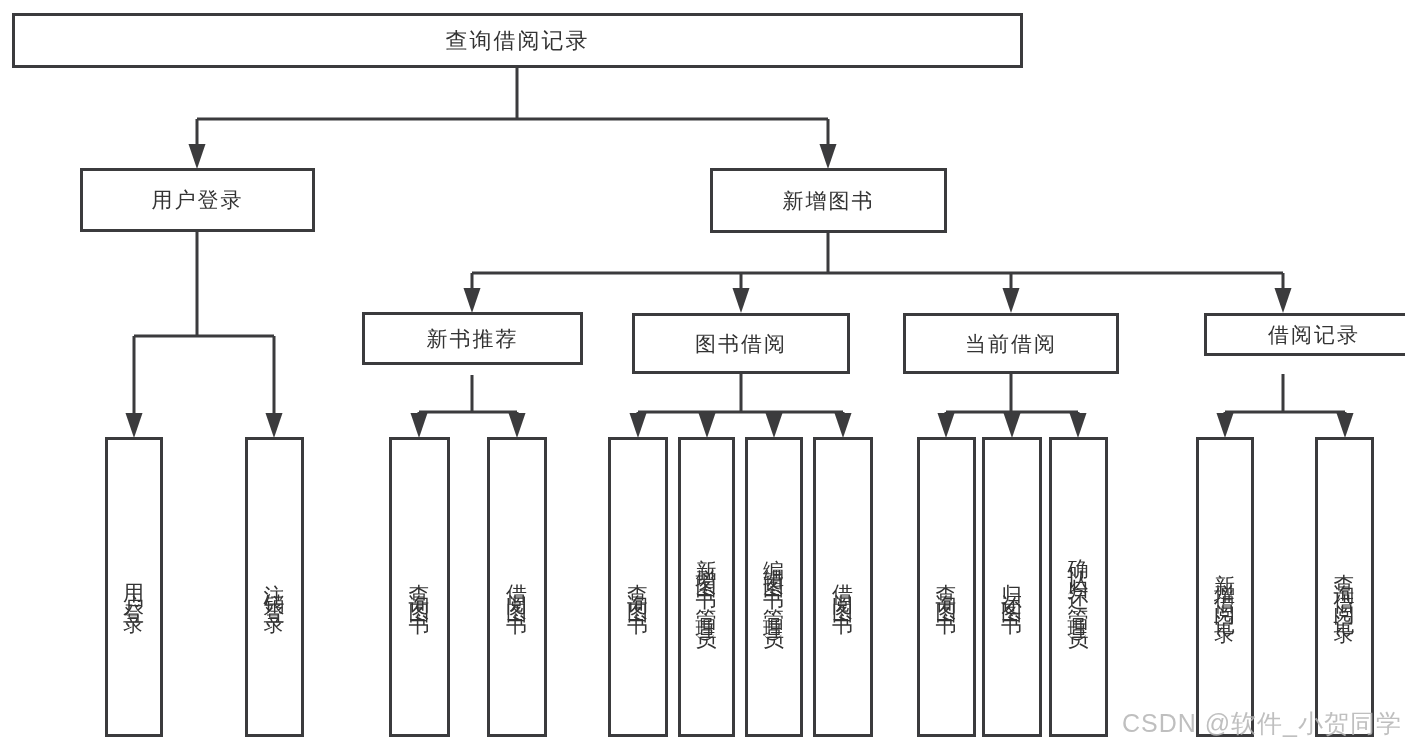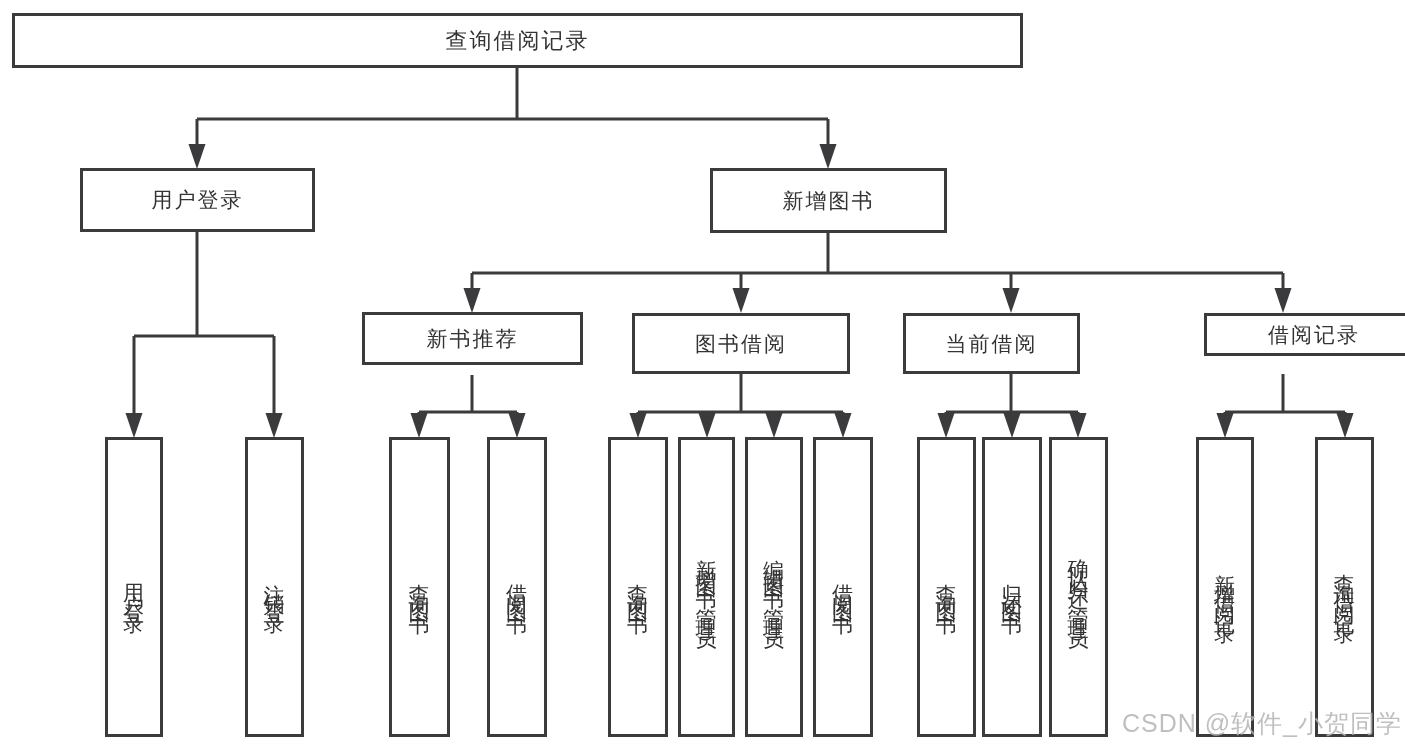--- a/index.html
+++ b/index.html
@@ -106,21 +106,21 @@
     </g>
   </svg>
 
   <div class="box box-h box-root" style="left:12px;top:13px;width:1011px;height:55px">查询借阅记录</div>
 
   <div class="box box-h" style="left:80px;top:168px;width:235px;height:64px">用户登录</div>
   <div class="box box-h" style="left:710px;top:168px;width:237px;height:65px">新增图书</div>
 
   <div class="box box-h" style="left:362px;top:312px;width:221px;height:53px">新书推荐</div>
   <div class="box box-h" style="left:632px;top:313px;width:218px;height:61px">图书借阅</div>
-  <div class="box box-h" style="left:903px;top:313px;width:177px;height:61px">当前借阅</div>
+  <div class="box box-h" style="left:903px;top:313px;width:216px;height:61px">当前借阅</div>
   <div class="box box-h" style="left:1204px;top:313px;width:220px;height:43px">借阅记录</div>
 
   <div class="box box-v" style="left:105px;top:437px;width:58px;height:300px">用户登录</div>
   <div class="box box-v" style="left:245px;top:437px;width:59px;height:300px">注销登录</div>
 
   <div class="box box-v" style="left:389px;top:437px;width:61px;height:300px">查询图书</div>
   <div class="box box-v" style="left:487px;top:437px;width:60px;height:300px">借阅图书</div>
 
   <div class="box box-v" style="left:608px;top:437px;width:60px;height:300px">查询图书</div>
   <div class="box box-v" style="left:678px;top:437px;width:57px;height:300px">新增图书（管理员）</div>

